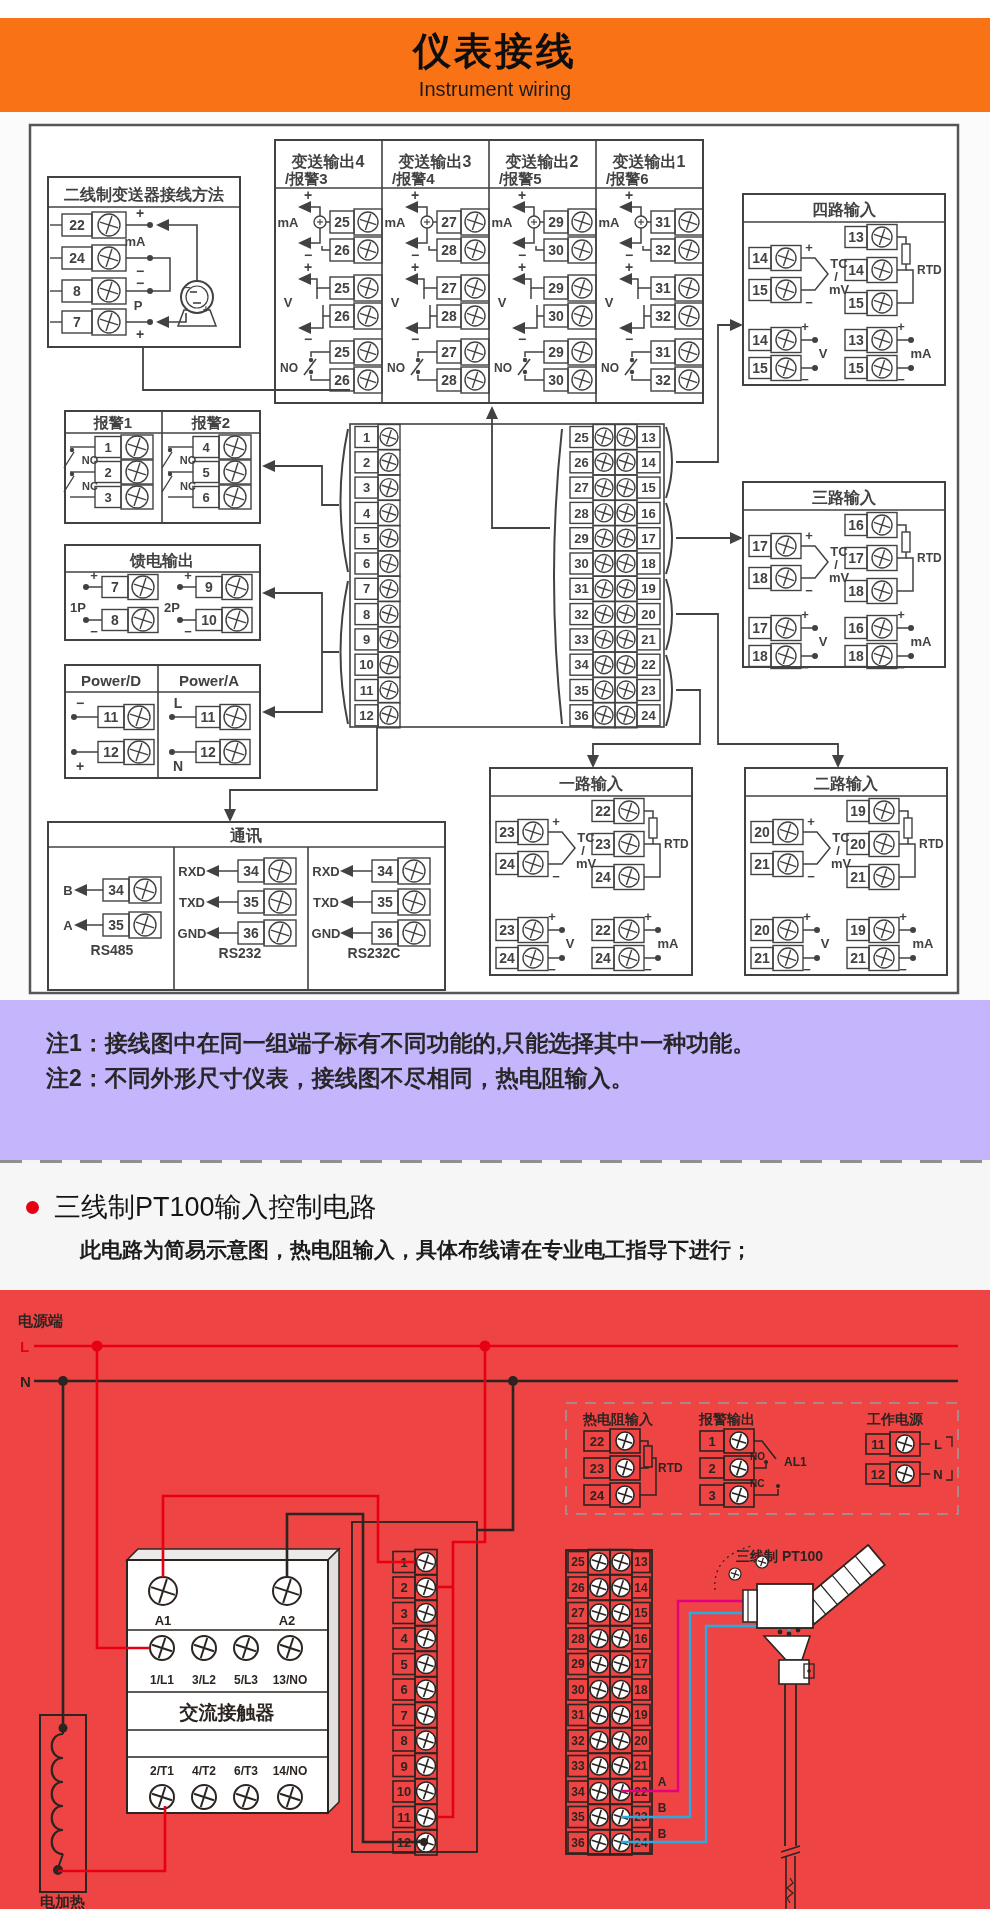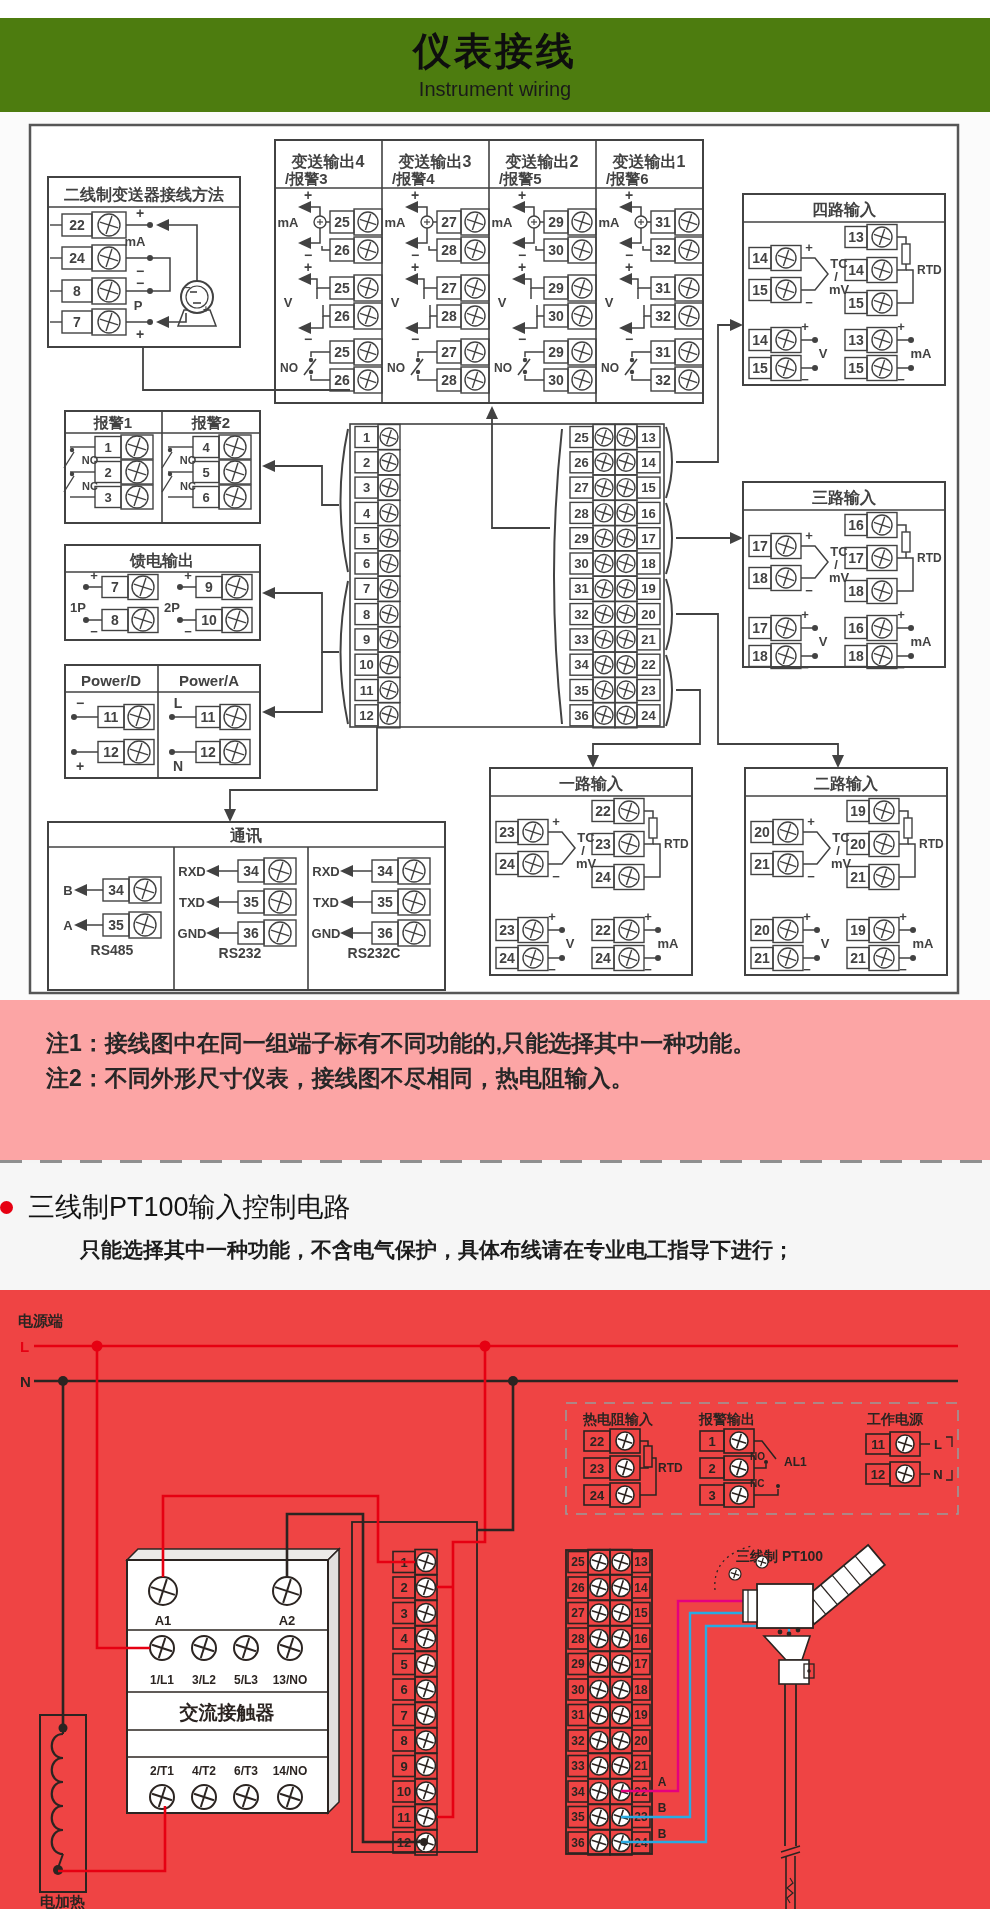--- a/index.html
+++ b/index.html
@@ -1,28 +1,28 @@
 <!DOCTYPE html>
 <html><head>
 <meta charset="utf-8">
 <style>
   html,body{margin:0;padding:0}
   body{width:990px;height:1909px;background:#f5f5f5;font-family:"Liberation Sans",sans-serif;overflow:hidden;position:relative}
   .topstrip{height:18px;background:#ffffff}
-  header{height:94px;background:#4d7c0f;text-align:center;color:#0e0e0e}
+  header{height:94px;background:#f97316;text-align:center;color:#0e0e0e}
   header h1{margin:0;padding-top:8px;font-size:38px;font-weight:700;letter-spacing:3px}
   header .sub{font-size:20px;margin-top:1px;color:#1a1a1a}
   .diagram1{height:888px;background:#fbfbfb}
   svg{display:block}
   svg text{font-family:"Liberation Sans",sans-serif}
-  .notes{height:160px;box-sizing:border-box;padding:26px 24px 0 46px;background:#fca5a5}
+  .notes{height:160px;box-sizing:border-box;padding:26px 24px 0 46px;background:#c4b5fd}
   .notes p{margin:0;font-size:23px;font-weight:700;color:#272727;line-height:35px}
   .divider{height:3px;background:repeating-linear-gradient(90deg,#8f8f8f 0 22px,rgba(0,0,0,0) 22px 40px)}
   .pt100-head{height:127px;box-sizing:border-box;padding-top:26px;background:#f6f6f6}
-  .hrow{display:flex;align-items:center;}
+  .hrow{display:flex;align-items:center;padding-left:26px}
   .bullet{width:13px;height:13px;border-radius:50%;background:#e60012;margin-right:15px;flex:0 0 auto}
   .pt100-head h2{margin:0;font-size:27px;font-weight:500;color:#141414}
   .sub2{margin:11px 0 0 80px;font-size:21px;font-weight:700;color:#1c1c1c}
   .diagram2{height:619px;background:#ef4444}
 </style>
 </head>
 <body>
 
 <div class="topstrip"></div>
 
@@ -1432,21 +1432,21 @@
   <p>注2：不同外形尺寸仪表，接线图不尽相同，热电阻输入。</p>
 </section>
 
 <div class="divider"></div>
 
 <section class="pt100-head">
   <div class="hrow">
     <span class="bullet"></span>
     <h2>三线制PT100输入控制电路</h2>
   </div>
-  <p class="sub2">只能选择其中一种功能，不含电气保护，具体布线请在专业电工指导下进行；</p>
+  <p class="sub2">此电路为简易示意图，热电阻输入，具体布线请在专业电工指导下进行；</p>
 </section>
 
 <section class="diagram2">
   <svg id="svg2" width="990" height="619" viewBox="0 1290 990 619">
       <g>
         <text x="18" y="1326" fill="#2b2421" font-size="15" font-weight="700" text-anchor="start">电源端</text>
         <text x="20" y="1352" fill="#e60012" font-size="15" font-weight="700" text-anchor="start">L</text>
         <polyline points="34,1346 958,1346" fill="none" stroke="#e60012" stroke-width="2.6"></polyline>
         <circle cx="97" cy="1346" r="5.5" fill="#e60012"></circle>
         <circle cx="485" cy="1346" r="5.5" fill="#e60012"></circle>

